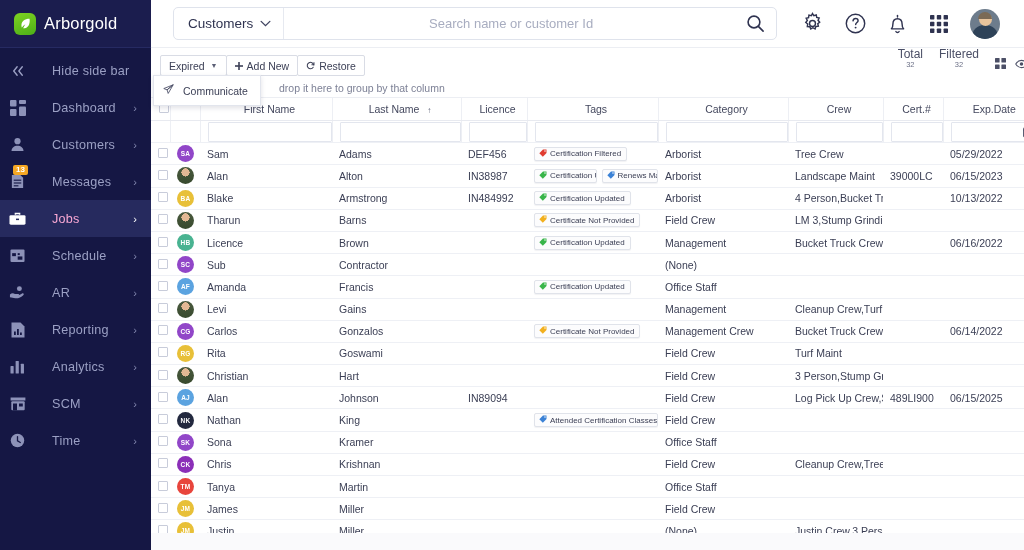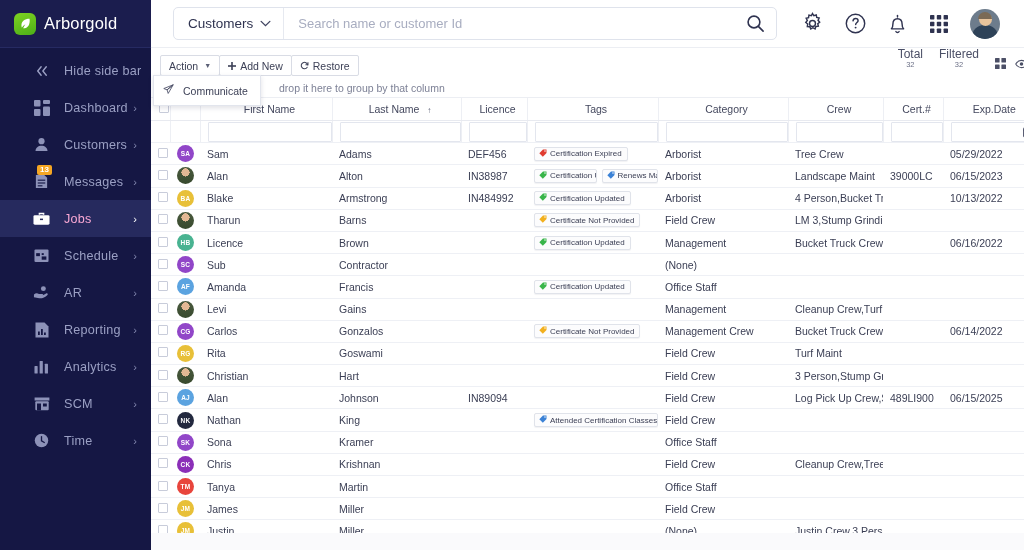--- a/index.html
+++ b/index.html
@@ -30,21 +30,21 @@
     display: flex; align-items: center; justify-content: center;
     flex: 0 0 22px;
   }
   .brand-name {
     color: #ffffff; font-size: 16.5px; letter-spacing: .2px;
     font-weight: 400;
   }
   .nav { display: flex; flex-direction: column; padding-top: 4px; }
   .nav-row {
     height: 37px; display: flex; align-items: center;
-    padding-left: 32px; position: relative; cursor: pointer;
+    padding-left: 8px; position: relative; cursor: pointer; gap: 12px;
   }
   .nav-row.active { background: #262a5e; }
   .nav-ico {
     width: 19px; height: 19px; flex: 0 0 19px;
     display: flex; align-items: center; justify-content: center;
     margin-right: 13px; position: relative;
   }
   .nav-ico svg { display: block; }
   .nav-label {
     color: #9ba0c4; font-size: 12.6px; letter-spacing: .25px;
@@ -88,21 +88,21 @@
   .scope {
     display: flex; align-items: center; gap: 7px;
     padding: 0 12px 0 14px; height: 100%;
     border-right: 1px solid #e6e9f0; cursor: pointer;
   }
   .scope-label { font-size: 13.5px; color: #2f3350; }
   .scope-caret { color: #555a7d; font-size: 9px; }
   .search-in {
     flex: 1 1 auto; border: 0; outline: 0; height: 100%;
     padding: 0 10px 0 14px; font-size: 13px; color: #ef4444;
-    font-family: "Liberation Sans", sans-serif; background: transparent;
+    font-family: "Liberation Sans", sans-serif; background: transparent; text-align: center;
   }
   .search-in::placeholder { color: #a8adc0; }
   .search-btn {
     width: 42px; height: 100%; display: flex;
     align-items: center; justify-content: center; cursor: pointer;
   }
   .topicons { display: flex; align-items: center; gap: 20px; margin-left: 24px; }
   .ticon { cursor: pointer; display: flex; align-items: center; justify-content: center; }
   .avatar-top {
     width: 30px; height: 30px; border-radius: 50%;
@@ -430,21 +430,21 @@
         <span class="avatar-top">
           <span class="av-body"></span>
           <span class="av-head"></span>
           <span class="av-hair"></span>
         </span>
       </div>
     </div>
 
     <div class="actionbar">
       <div class="btn">
-        <span>Action</span>
+        <span>Expired</span>
         <span class="caret">▼</span>
       </div>
       <div class="btn">
         <span>
           <svg width="8" height="8" viewBox="0 0 10 10" fill="#3d4157">
               <rect x="4" y="0" width="2" height="10"></rect>
               <rect x="0" y="4" width="10" height="2"></rect>
             </svg>
         </span>
         <span>Add New</span>
@@ -581,21 +581,21 @@
               <td>Sam</td>
               <td>Adams</td>
               <td>DEF456</td>
               <td>
                 <span class="tags">
                   <span class="pill">
                     <span class="tagico"><svg width="8" height="8" viewBox="0 0 10 10" fill="#e03b2f">
                         <path d="M.4 5.2 5 .6h4.4V5L4.8 9.6z"></path>
                         <circle cx="7.5" cy="2.5" r=".9" fill="#ffffff"></circle>
                       </svg></span>
-                    <span>Certification Expired</span>
+                    <span>Certification Filtered</span>
                   </span>
                 </span>
               </td>
               <td>Arborist</td>
               <td>Tree Crew</td>
               <td></td>
               <td>05/29/2022</td>
             </tr>
             <tr>
               <td><span class="cb"></span></td>

